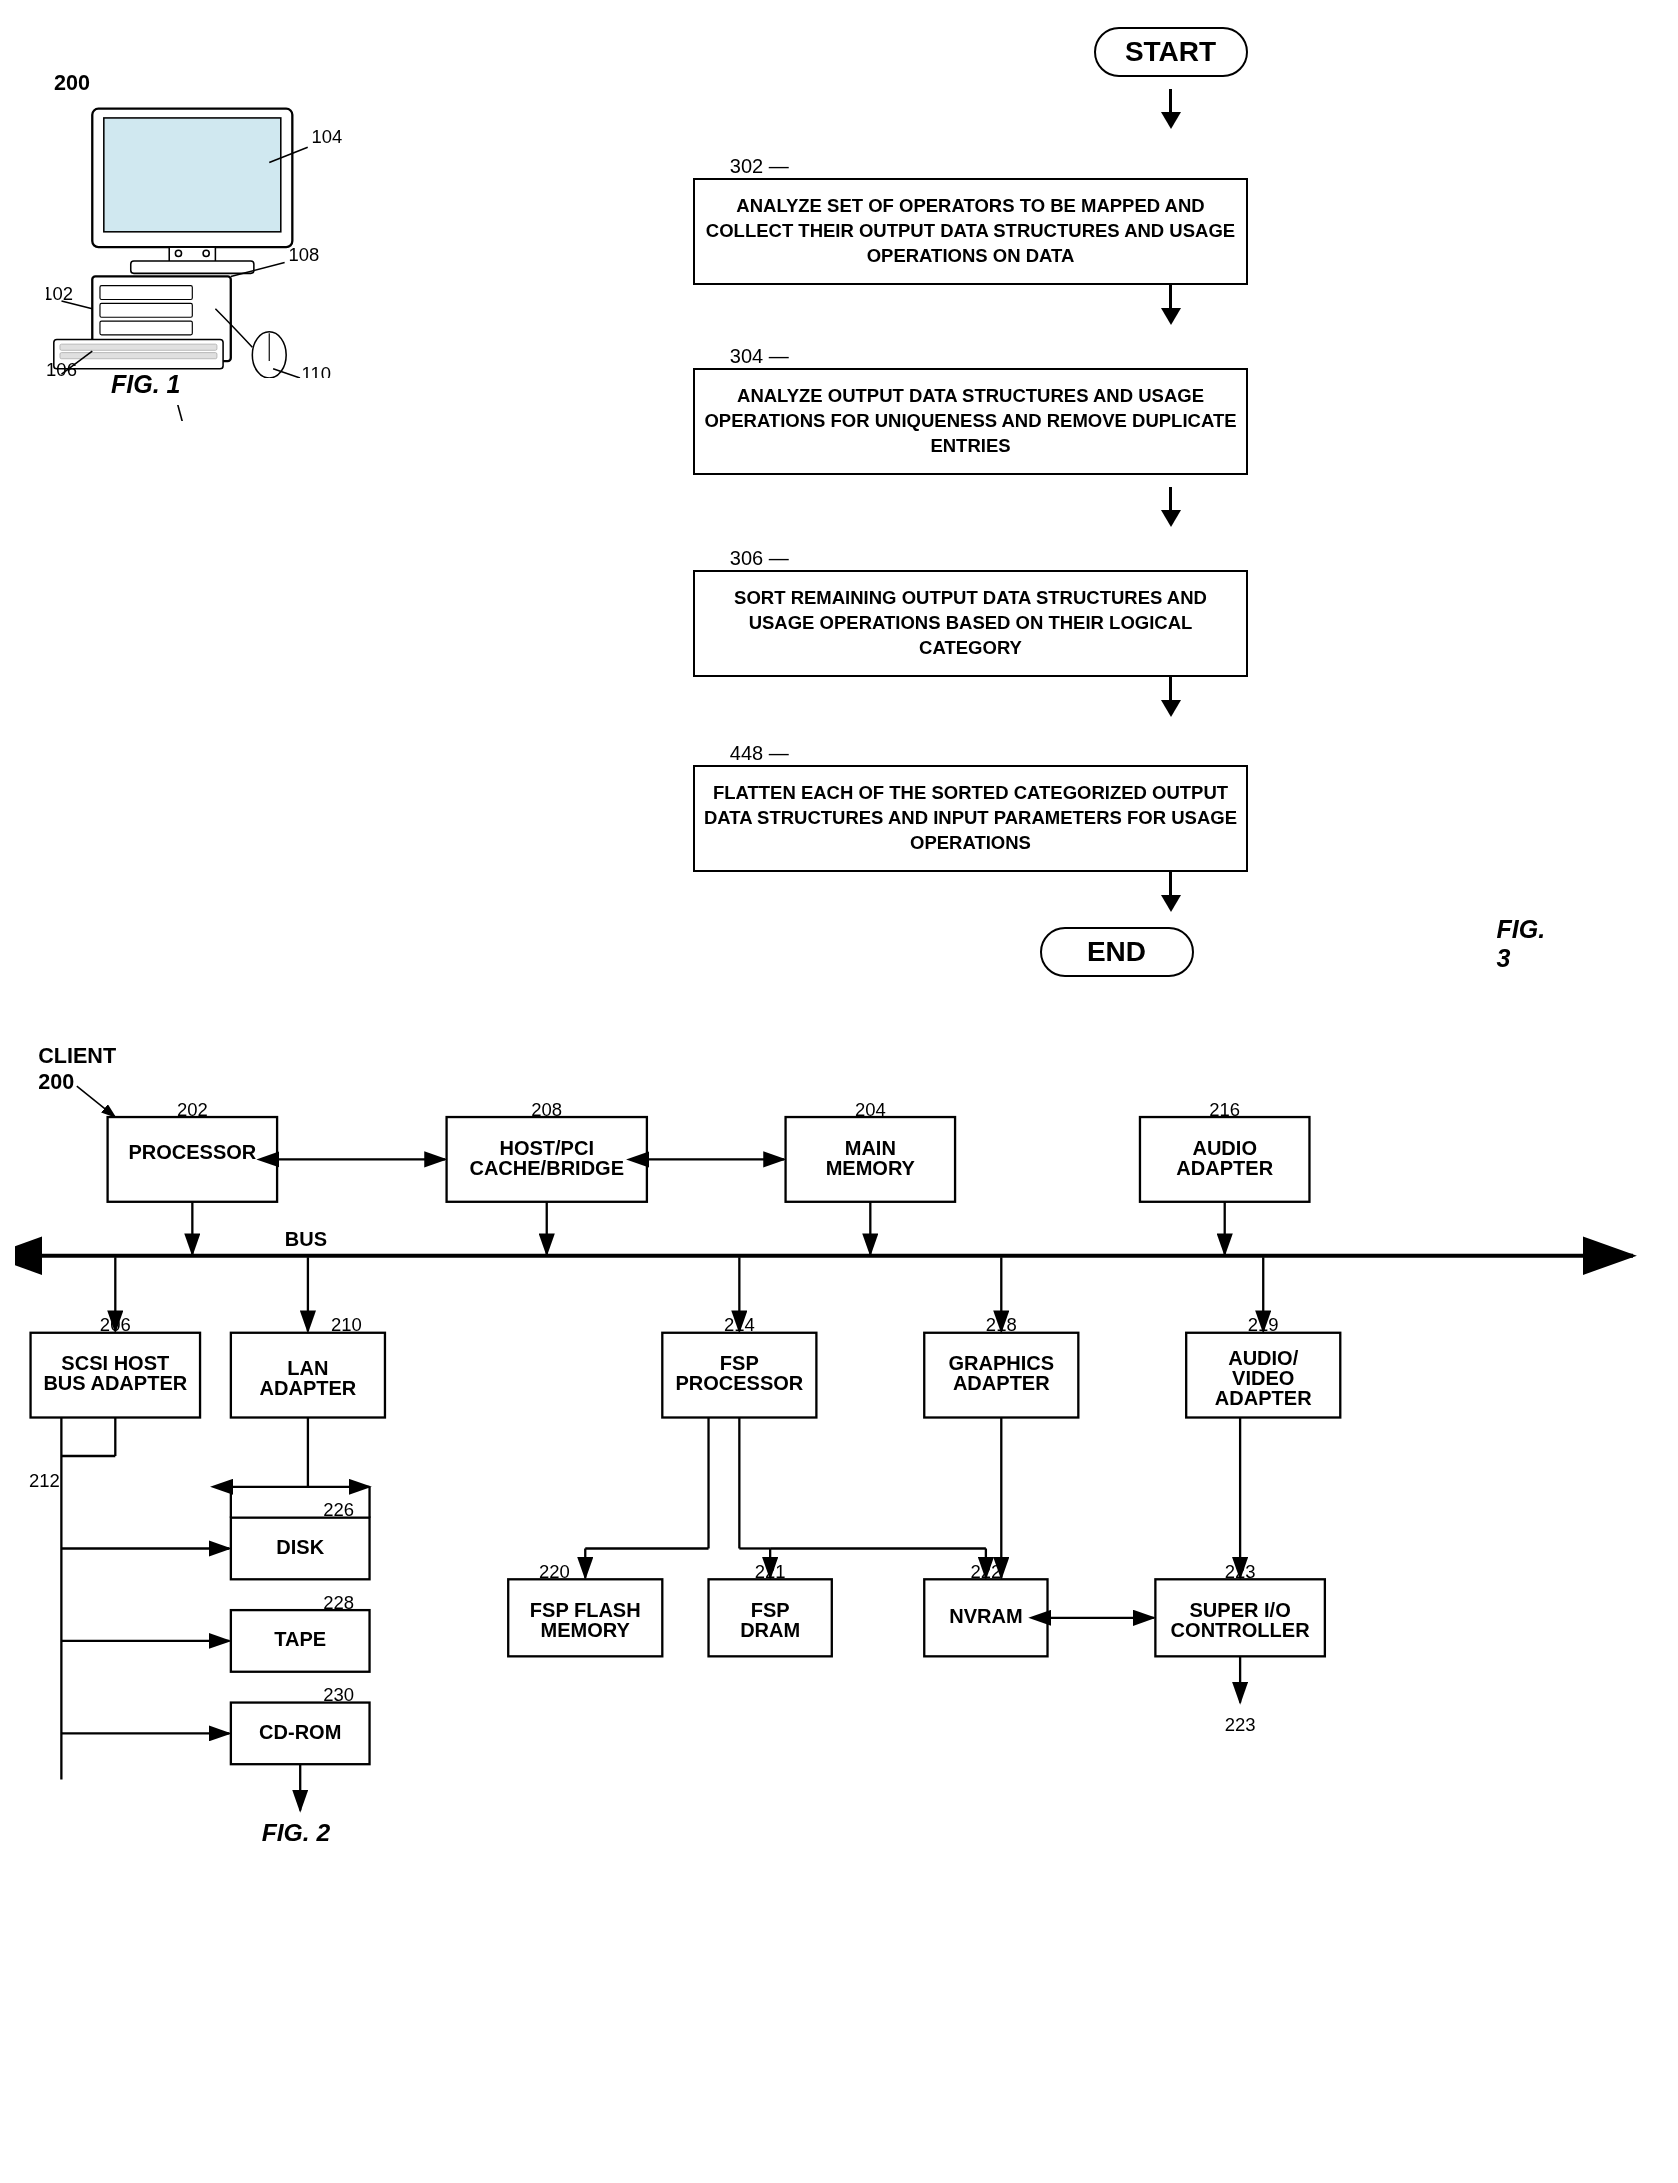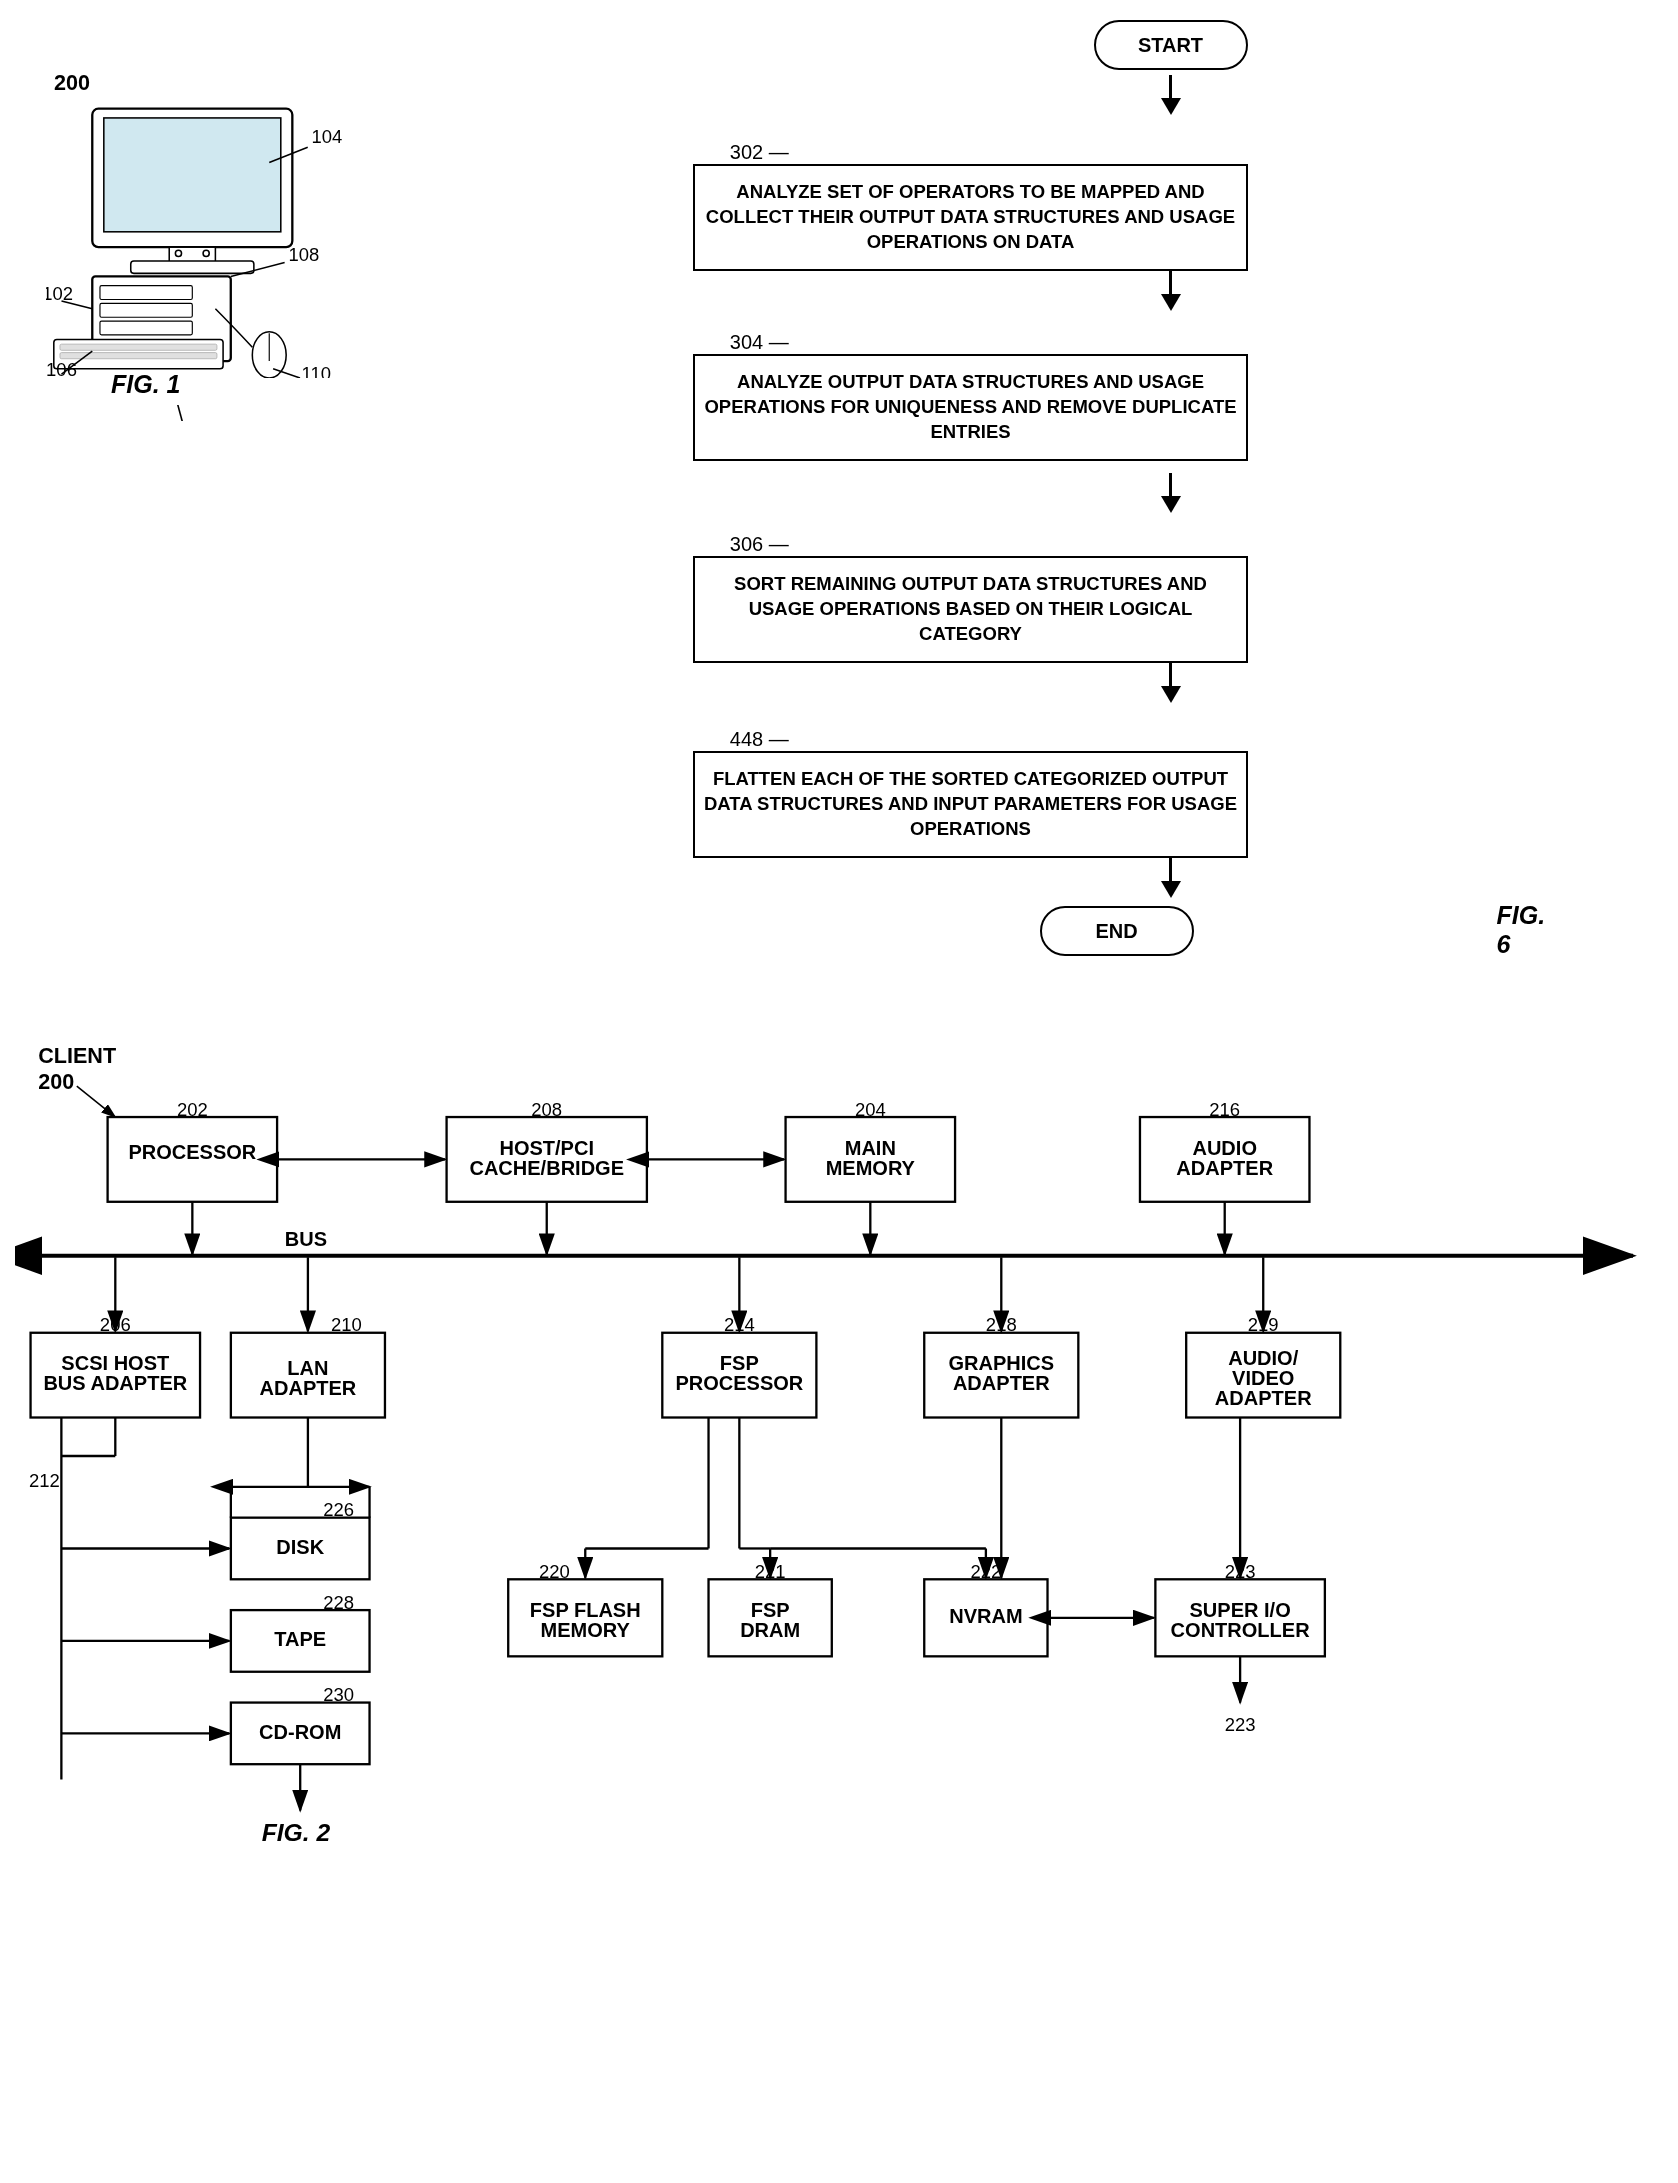--- a/index.html
+++ b/index.html
@@ -50,22 +50,22 @@
     }
 
     .fc-start-end {
       display: flex;
       align-items: center;
       justify-content: center;
       border: 2.3px solid #000;
       border-radius: 31px;
       width: 154px;
       height: 50px;
-      margin: 5px auto;
-      font-size: 20px;
+      margin: 12px auto;
+      font-size: 28px;
       font-weight: bold;
       background: #fff;
     }
 
     .fc-box {
       border: 2.3px solid #000;
       padding: 14px 4px;
       text-align: center;
       font-size: 18.5px;
       font-weight: bold;
@@ -255,21 +255,21 @@
     <div class="fc-line-down" style="height:23px;"></div>
   </div>
   <div style="display:flex; align-items:center; justify-content:center; margin-left:108px; margin-bottom:3.1px;">
     <div class="fc-arrow-down"></div>
   </div>
 
   <div style="display:flex; align-items:flex-start; justify-content:center;">
     <div style="width:108px;"></div>
     <div class="fc-start-end">END</div>
     <div style="width:108px; display:flex; align-items:center; padding-left:18.5px;">
-      <span class="fig3-label">FIG. 6</span>
+      <span class="fig3-label">FIG. 3</span>
     </div>
   </div>
 </div>
 
 <div class="fig2-area">
   <svg width="1649" height="1094" viewBox="0 0 2140 1420" style="display:block;">
     <style>
       .blk { fill: white; stroke: black; stroke-width: 3; }
       .lbl { font-family: Arial, sans-serif; font-size: 26px; font-weight: bold; text-anchor: middle; dominant-baseline: middle; }
       .ref { font-family: Arial, sans-serif; font-size: 24px; text-anchor: middle; dominant-baseline: middle; }

